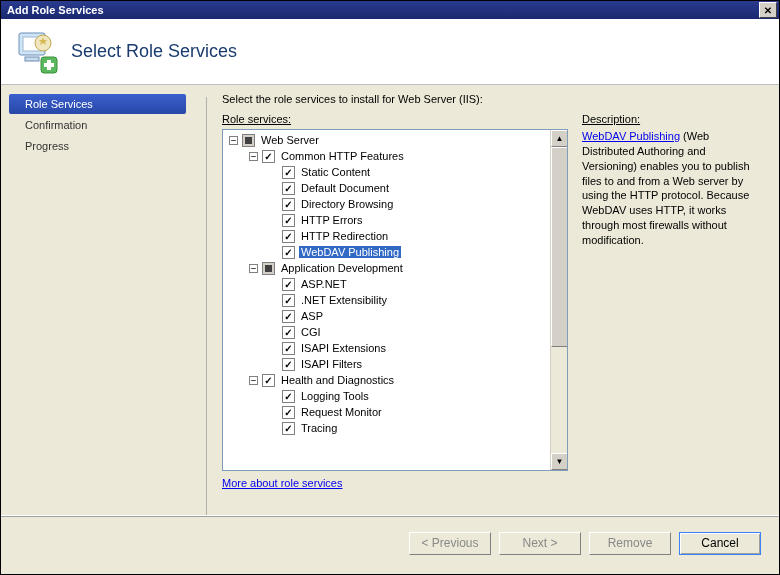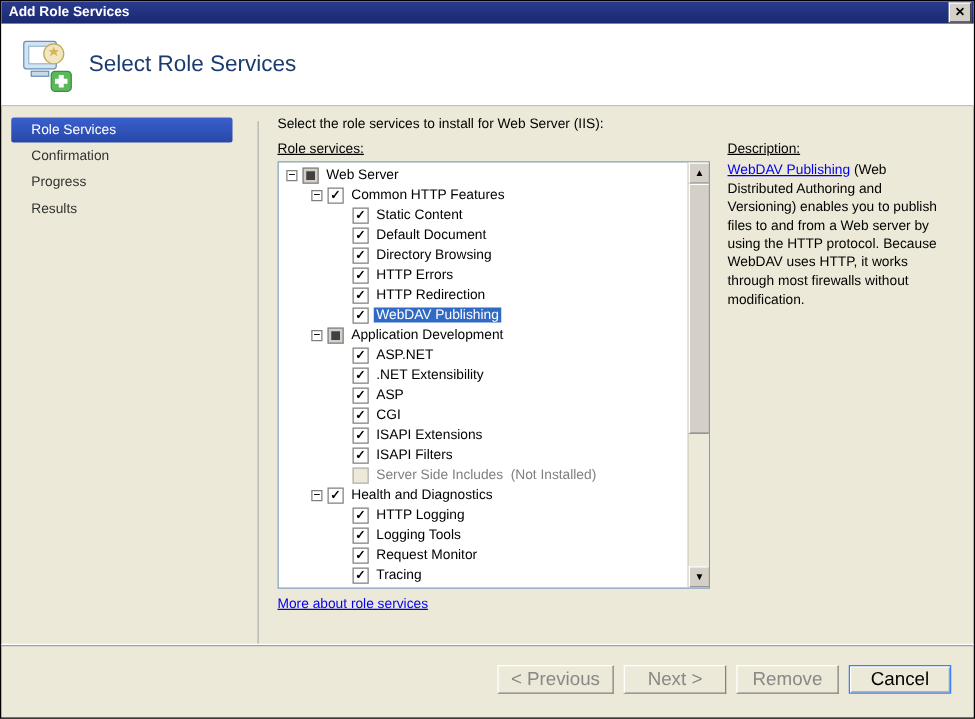--- a/index.html
+++ b/index.html
@@ -172,21 +172,21 @@
   .footer::before {
     content:""; position:absolute; top:0; left:0; right:0; height:1px; background:#a0a0a0;
   }
   .btn {
     min-width: 82px;
     height: 23px;
     background: #ece9d8;
     border: 1px solid #808080;
     border-top-color: #fff;
     border-left-color: #fff;
-    font-size: 15px;
+    font-size: 12px;
     font-family: inherit;
     color: #888;
     cursor: default;
     padding: 0 10px;
   }
   .btn.enabled {
     color: #000;
     border: 1px solid #3b82f6;
     box-shadow: inset 1px 1px 0 #fff, inset -1px -1px 0 #a0a0a0;
     cursor: pointer;
@@ -216,21 +216,20 @@
     </svg>
   </div>
   <div class="header-title">Select Role Services</div>
 </div>
 
 <div class="content">
   <div class="sidebar" id="sidebar">
       <div class="sidebar-item active">Role Services</div>
       <div class="sidebar-item">Confirmation</div>
       <div class="sidebar-item">Progress</div>
-      <div class="sidebar-item">Results</div>
     </div>
 
   <div class="main">
     <div class="vline"></div>
     <div class="instruction">Select the role services to install for Web Server (IIS):</div>
     <div class="columns">
       <div class="tree-col">
         <span class="col-label"><span>Role services:</span></span>
         <div class="tree-box">
           <div class="tree-inner" id="tree-inner">
@@ -318,37 +317,24 @@
                 <span class="chk checked"></span>
                 <span class="node-label">ISAPI Extensions</span>
               </div>
               <div class="node">
                 <span class="ind" style="width: 46px;"></span>
                 <span class="ind" style="width: 13px;"></span>
                 <span class="chk checked"></span>
                 <span class="node-label">ISAPI Filters</span>
               </div>
               <div class="node">
-                <span class="ind" style="width: 46px;"></span>
-                <span class="ind" style="width: 13px;"></span>
-                <span class="chk disabled"></span>
-                <span class="node-label disabled">Server Side Includes</span>
-                <span class="node-extra">(Not Installed)</span>
-              </div>
-              <div class="node">
                 <span class="ind" style="width: 26px;"></span>
                 <span class="expander">−</span>
                 <span class="chk checked"></span>
                 <span class="node-label">Health and Diagnostics</span>
-              </div>
-              <div class="node">
-                <span class="ind" style="width: 46px;"></span>
-                <span class="ind" style="width: 13px;"></span>
-                <span class="chk checked"></span>
-                <span class="node-label">HTTP Logging</span>
               </div>
               <div class="node">
                 <span class="ind" style="width: 46px;"></span>
                 <span class="ind" style="width: 13px;"></span>
                 <span class="chk checked"></span>
                 <span class="node-label">Logging Tools</span>
               </div>
               <div class="node">
                 <span class="ind" style="width: 46px;"></span>
                 <span class="ind" style="width: 13px;"></span>

